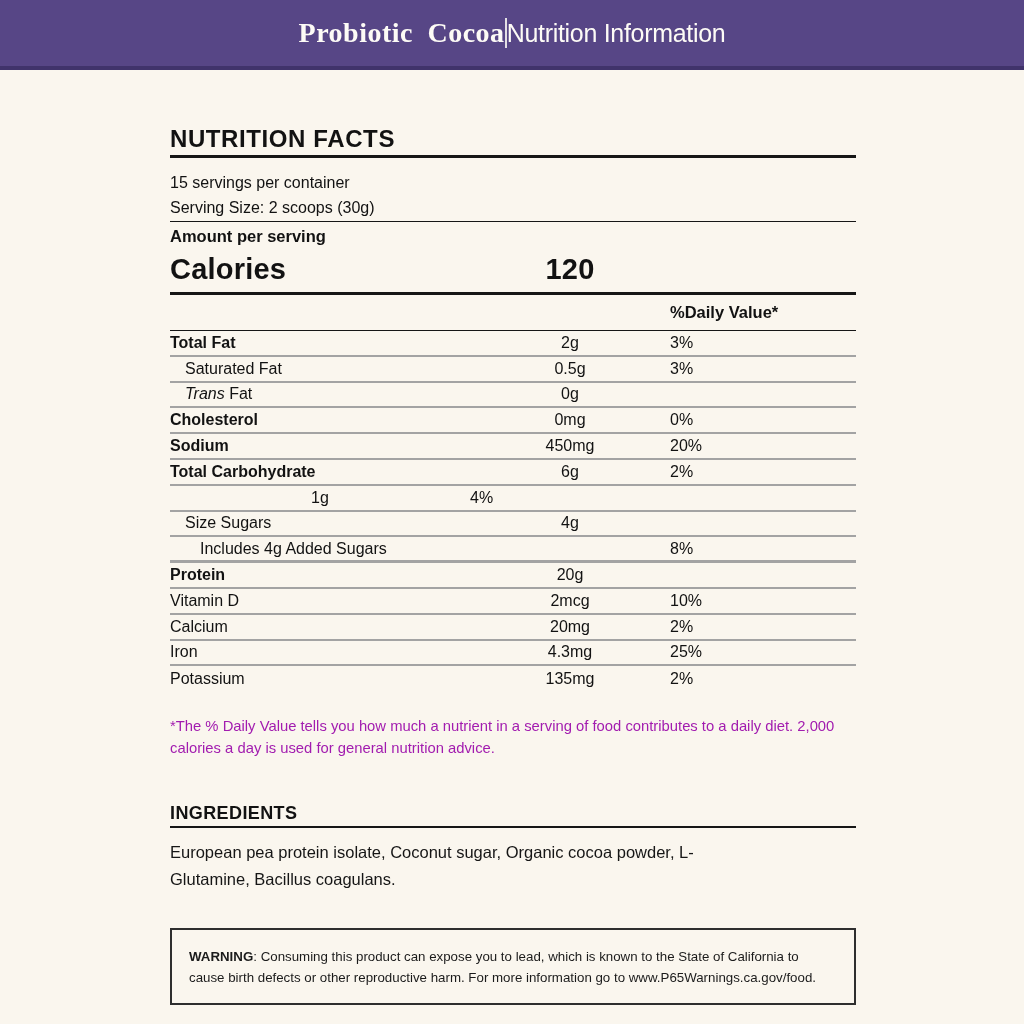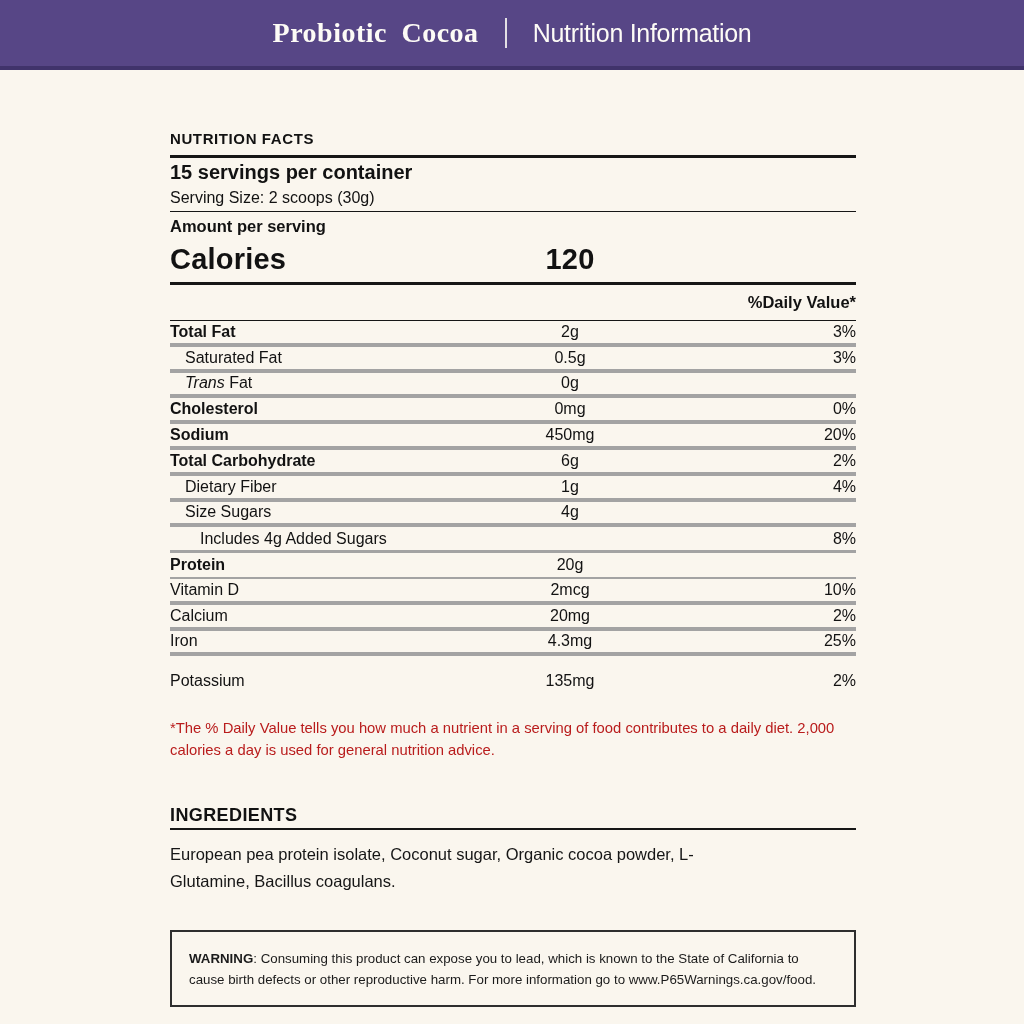--- a/index.html
+++ b/index.html
@@ -11,21 +11,21 @@
     color: #121212;
     overflow: hidden;
   }
 
   
   .banner {
     height: 70px;
     background: var(--banner-bg, #574686);
     border-bottom: 4px solid var(--banner-border, #40336b);
     display: flex; align-items: center; justify-content: center;
-    gap: 26px;
+    gap: 0;
   }
   .banner .product {
     font-family: "Liberation Serif", serif;
     font-weight: bold;
     font-size: 28px;
     word-spacing: 7px;
     color: var(--banner-fg, #fdfbf6);
     letter-spacing: 0.5px;
   }
   .banner .vbar {
@@ -37,65 +37,65 @@
     font-weight: 400;
     letter-spacing: -0.3px;
     color: var(--banner-fg, #fdfbf6);
   }
 
   
   .panel { width: 686px; margin-left: 170px; }
 
   .nf-title {
     margin-top: 56px;
-    font-size: 15px; font-weight: bold; letter-spacing: 0.6px;
+    font-size: 24px; font-weight: bold; letter-spacing: 0.6px;
     line-height: 26px;
     padding-bottom: 3px;
     border-bottom: 3px solid #161616;
   }
-  .nf-servings { font-size: 20px; line-height: 25px; padding-top: 2px; font-weight: bold; }
+  .nf-servings { font-size: 16px; line-height: 25px; padding-top: 12px; }
   .nf-serving-size {
     font-size: 16px; line-height: 25px;
     border-bottom: 1.5px solid #161616;
     padding-bottom: 1px;
   }
   .nf-amount-per { font-size: 16.5px; font-weight: bold; line-height: 27px; padding-top: 1px; }
 
   .grid3 { display: grid; grid-template-columns: 1fr 200px 186px; align-items: center; }
   .col-amount { text-align: center; }
-  .col-dv { text-align: right; }
+  .col-dv { text-align: left; }
 
   .calories-row {
     padding: 3px 0 6px 0;
     border-bottom: 3.5px solid #161616;
   }
   .calories-row .cal-label, .calories-row .cal-value {
     font-size: 29px; font-weight: bold; letter-spacing: 0.2px;
   }
 
   .dv-header-row {
     height: 36px;
     border-bottom: 1.5px solid #161616;
   }
   .dv-header-row .col-dv { font-size: 16.5px; font-weight: bold; }
 
-  .nutrient-row { height: 25.8px; font-size: 16px; border-bottom: 4px solid #a3a3a3; }
+  .nutrient-row { height: 25.8px; font-size: 16px; border-bottom: 2px solid #a3a3a3; }
   .nutrient-row.rule-thick { border-bottom-width: 3px; }
   .nutrient-row.rule-medium { border-bottom-width: 2.5px; }
-  .nutrient-row.rule-none { border-bottom: none; margin-top: 12px; }
+  .nutrient-row.rule-none { border-bottom: none; }
   .nutrient-row .nlabel.bold { font-weight: bold; }
   .nutrient-row .nlabel.indent1 { padding-left: 15px; }
   .nutrient-row .nlabel.indent2 { padding-left: 30px; }
   .nutrient-row .nlabel i { font-style: italic; }
 
   .footnote {
     margin-top: 24px;
     font-size: 14.8px; line-height: 1.45;
     max-width: 686px;
-    color: #b91c1c;
+    color: #a21caf;
   }
 
   .ingredients-title {
     margin-top: 44px;
     font-size: 18px; font-weight: bold; letter-spacing: 0.4px;
     padding-bottom: 2px;
     border-bottom: 2.5px solid #161616;
   }
   .ingredients-text {
     margin-top: 11px;
@@ -176,21 +176,20 @@
     <span class="col-dv">20%</span>
   </div>
 
   <div class="grid3 nutrient-row rule-thin">
     <span class="nlabel bold">Total Carbohydrate</span>
     <span class="col-amount">6g</span>
     <span class="col-dv">2%</span>
   </div>
 
   <div class="grid3 nutrient-row rule-thin">
-    <span class="nlabel indent1">Dietary Fiber</span>
     <span class="col-amount">1g</span>
     <span class="col-dv">4%</span>
   </div>
 
   <div class="grid3 nutrient-row rule-thin">
     <span class="nlabel indent1">Size Sugars</span>
     <span class="col-amount">4g</span>
     <span class="col-dv"></span>
   </div>
 

